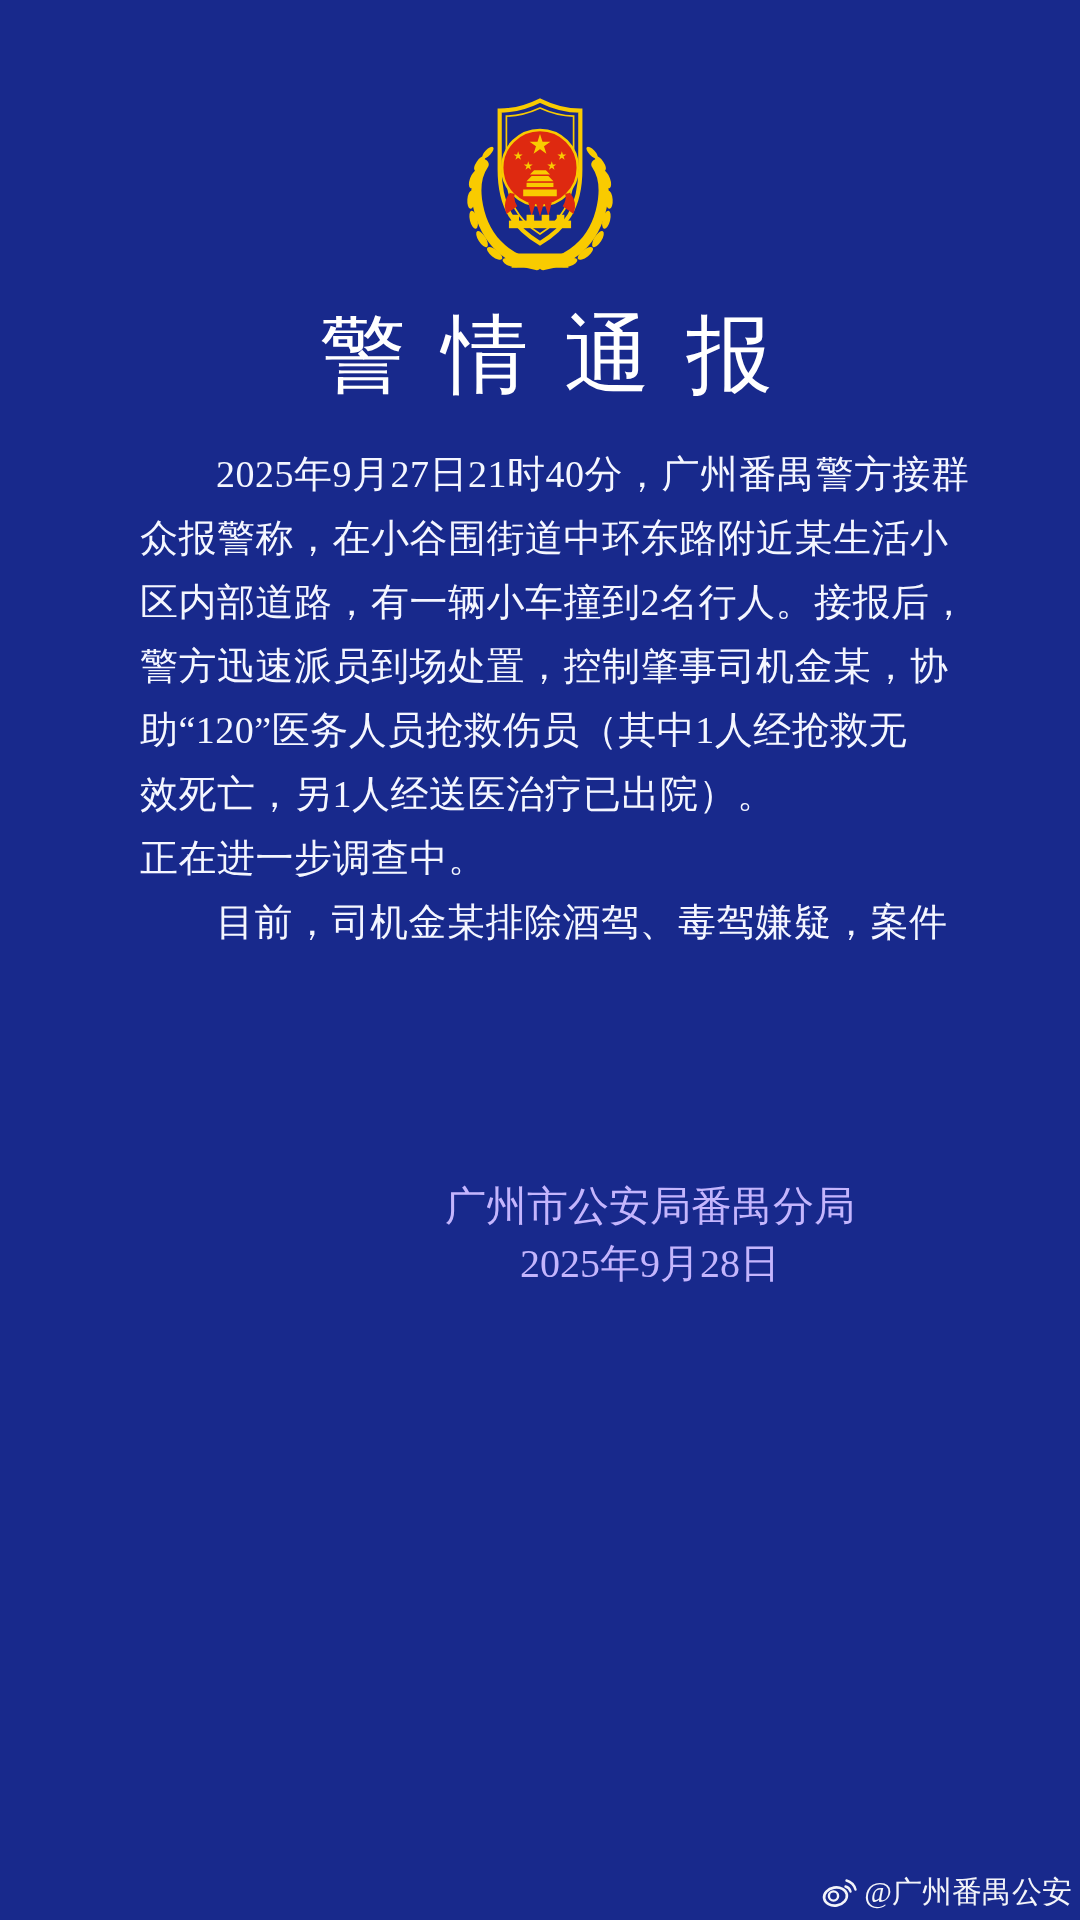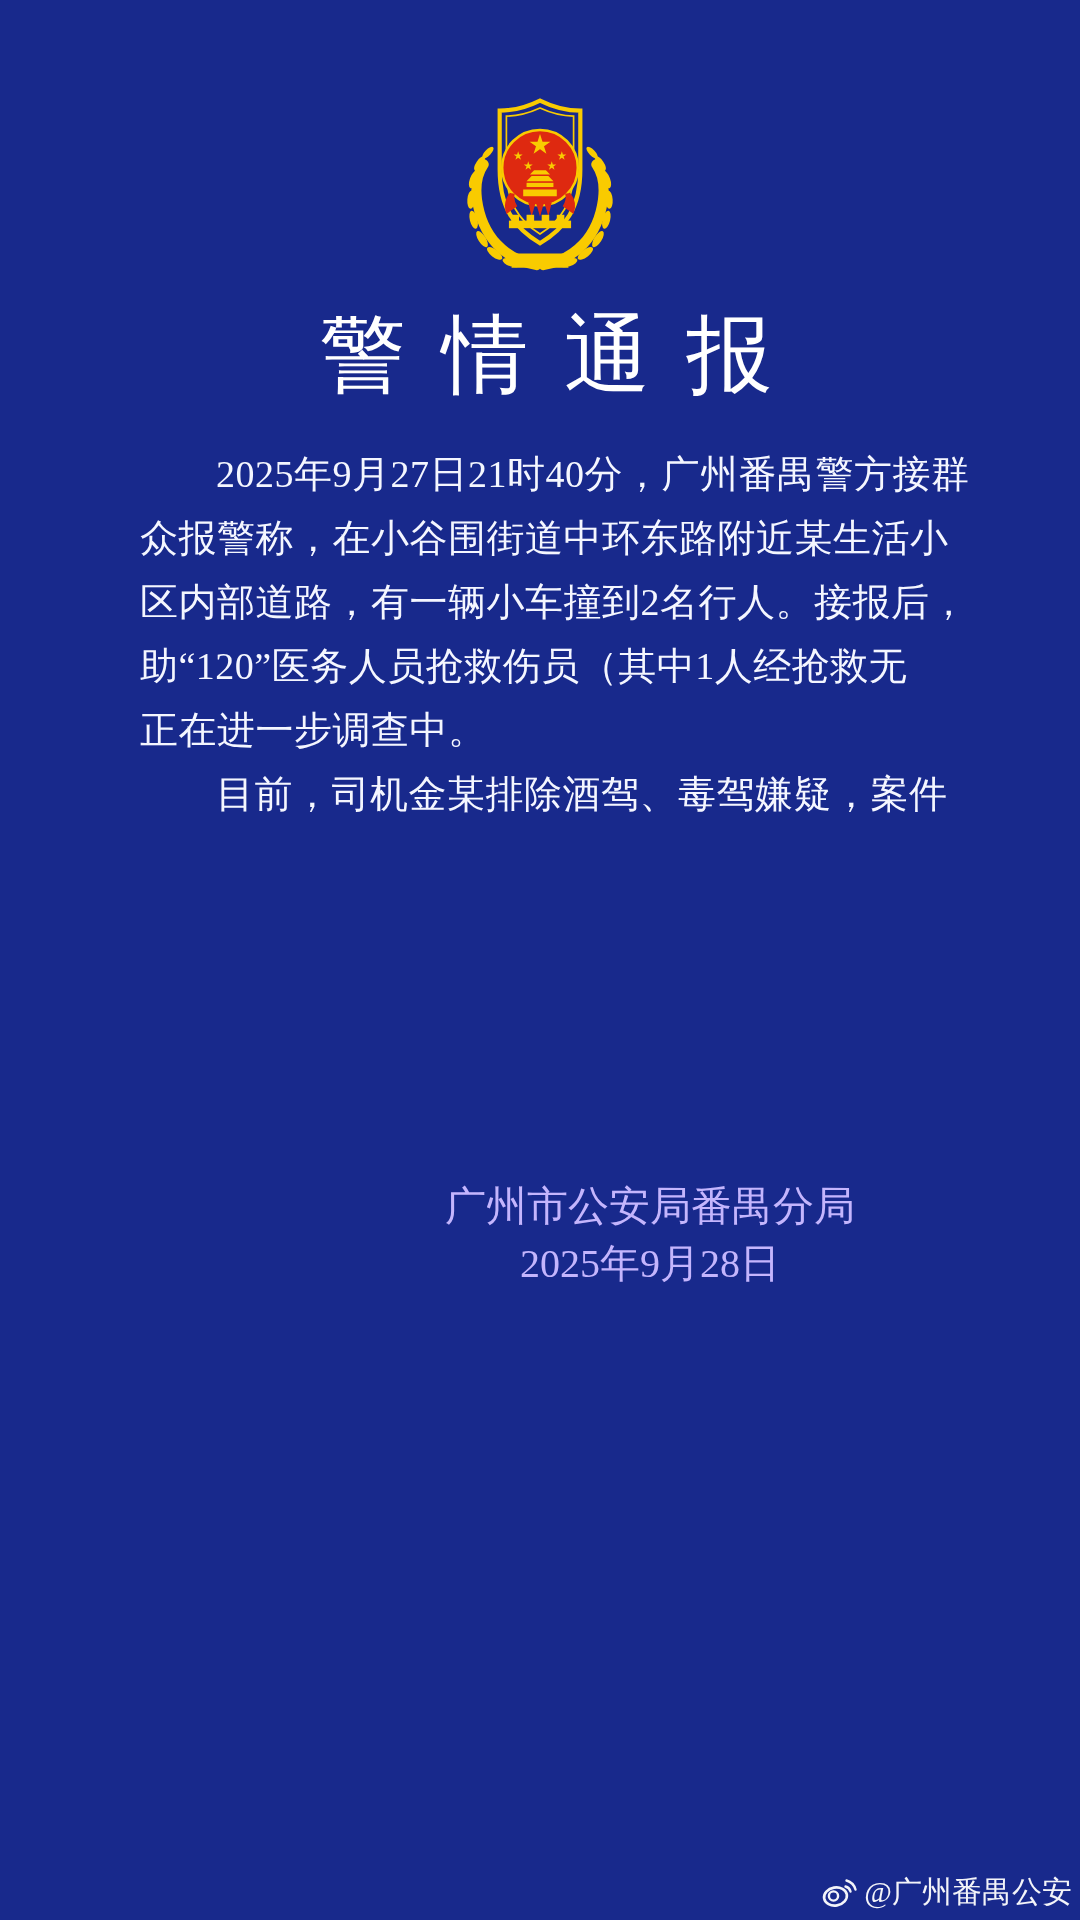--- a/index.html
+++ b/index.html
@@ -152,21 +152,23 @@
     </g>
   </svg>
 </div>
 
 <div class="notice-title">警情通报</div>
 
 <div class="notice-body">
     <div class="line indent">2025年9月27日21时40分，广州番禺警方接群</div>
     <div class="line">众报警称，在小谷围街道中环东路附近某生活小</div>
     <div class="line">区内部道路，有一辆小车撞到2名行人。接报后，</div>
+    <div class="line">警方迅速派员到场处置，控制肇事司机金某，协</div>
     <div class="line">助“120”医务人员抢救伤员（其中1人经抢救无</div>
+    <div class="line">效死亡，另1人经送医治疗已出院）。</div>
     <div class="line">正在进一步调查中。</div>
     <div class="line indent">目前，司机金某排除酒驾、毒驾嫌疑，案件</div>
   </div>
 
 <div class="signature-block">
   <div class="signature-agency">广州市公安局番禺分局</div>
   <div class="signature-date">2025年9月28日</div>
 </div>
 
 <div class="watermark">

